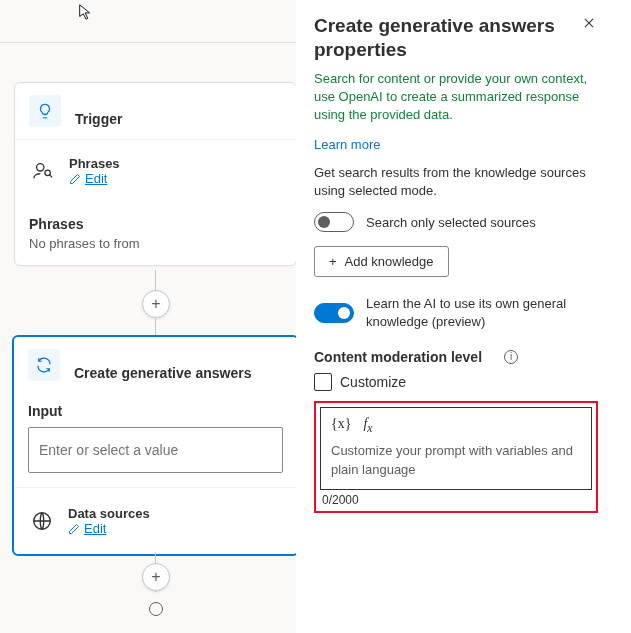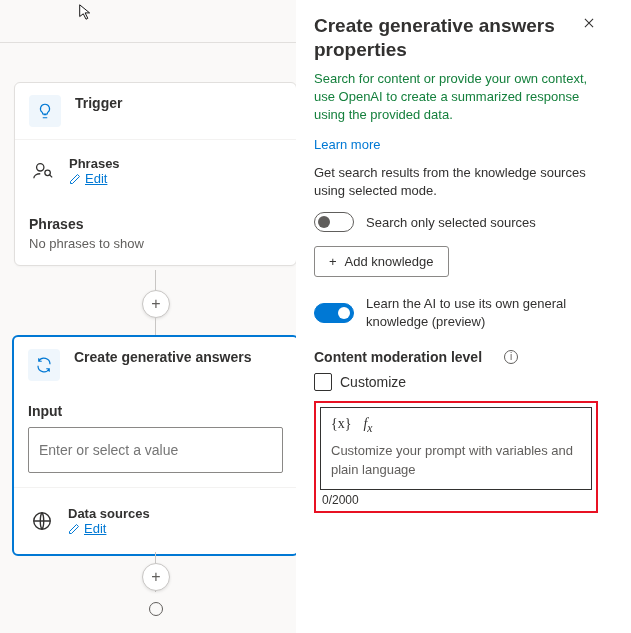--- a/index.html
+++ b/index.html
@@ -40,21 +40,21 @@
       border-radius: 6px;
       box-shadow: 0 1px 2px rgba(0,0,0,0.03);
     }
     .node-trigger {
       position: absolute;
       left: 14px; top: 82px;
       width: 283px;
     }
     .node-header {
       display: flex;
-      align-items: flex-start;
+      align-items: flex-end;
       padding: 12px 14px;
       gap: 14px;
     }
     .node-icon-box {
       width: 32px; height: 32px;
       border-radius: 4px;
       display: flex;
       align-items: center;
       justify-content: center;
       background: #eff6fc;
@@ -340,21 +340,21 @@
             <svg width="12" height="12" viewBox="0 0 24 24" fill="none" stroke="#0078d4" stroke-width="2">
                 <path d="M17 3l4 4L7 21H3v-4L17 3z"></path>
               </svg>
             <span>Edit</span>
           </span>
         </div>
       </div>
     </div>
     <div class="phrases-section">
       <div class="phrases-heading">Phrases</div>
-      <div class="phrases-empty">No phrases to show</div>
+      <div class="phrases-empty">No phrases to from</div>
     </div>
   </div>
 
   <div class="connector conn-1"></div>
   <div class="plus-btn plus-1">+</div>
   <div class="connector conn-2"></div>
 
   <div class="node-gen">
     <div class="node-header">
       <div class="node-icon-box">

